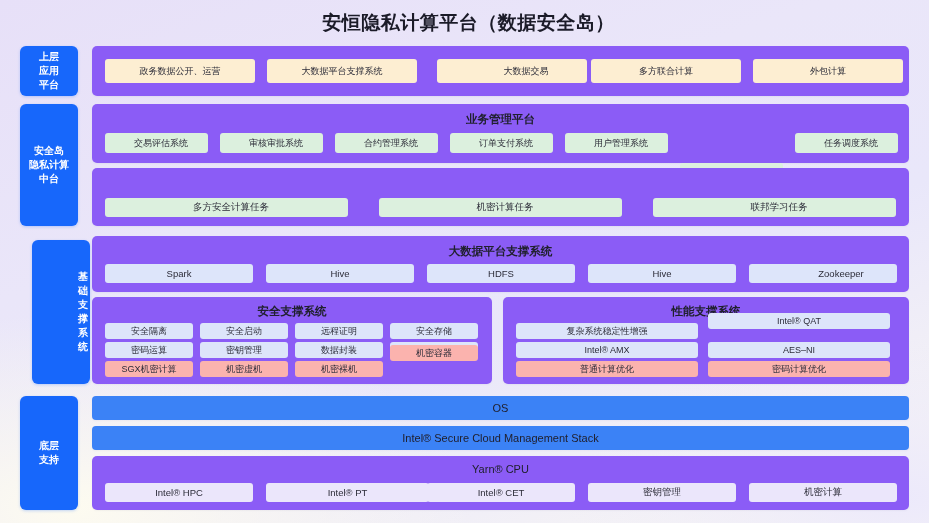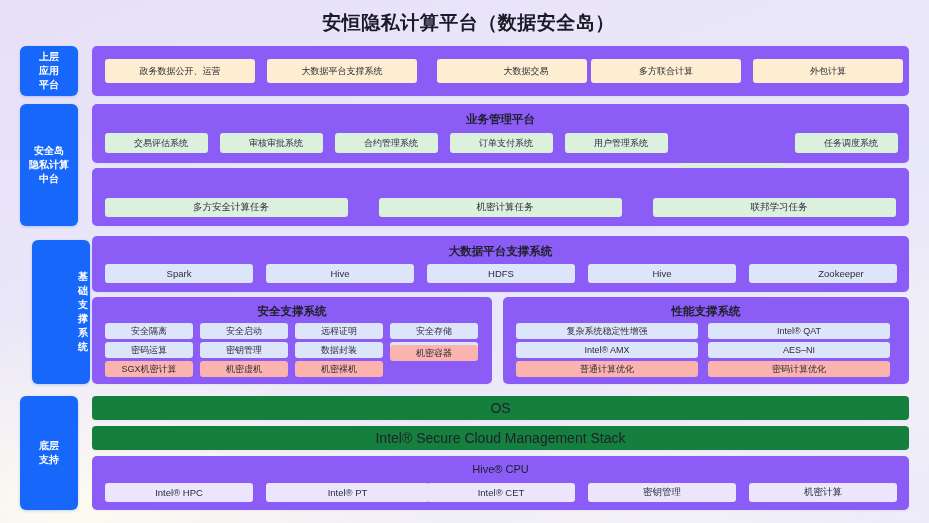--- a/index.html
+++ b/index.html
@@ -68,24 +68,24 @@
   .row-label {
     position: absolute;
     text-align: center;
     font-size: 11.5px;
     font-weight: bold;
     color: #20202e;
     width: 100%;
   }
   .plain-band {
     position: absolute;
-    background: #15803d;
+    background: #3b82f6;
     border-radius: 4px;
     display: flex; align-items: center; justify-content: center;
-    font-size: 14px; color: #20202e;
+    font-size: 11px; color: #20202e;
     box-shadow: 0 1px 2px rgba(80,80,130,.05);
   }
 </style>
 </head>
 <body>
 
 <div id="canvas">
 
   <div class="title">安恒隐私计算平台（数据安全岛）</div>
 
@@ -157,32 +157,32 @@
 
     <div class="chip red" style="left:13px;  top:64px; width:88px; height:16px;">SGX机密计算</div>
     <div class="chip red" style="left:108px; top:64px; width:88px; height:16px;">机密虚机</div>
     <div class="chip red" style="left:203px; top:64px; width:88px; height:16px;">机密裸机</div>
     <div class="chip red" style="left:298px; top:48px; width:88px; height:16px;">机密容器</div>
   </div>
 
   <div class="panel" style="left:503px; top:297px; width:406px; height:87px;">
     <div class="row-label" style="top:7px;">性能支撑系统</div>
     <div class="chip blue" style="left:13px;  top:26px; width:182px; height:16px;">复杂系统稳定性增强</div>
-    <div class="chip blue" style="left:205px; top:26px; width:182px; height:16px;">Intel® QAT</div>
+    <div class="chip blue" style="left:205px; top:16px; width:182px; height:16px;">Intel® QAT</div>
     <div class="chip blue" style="left:13px;  top:45px; width:182px; height:16px;">Intel® AMX</div>
     <div class="chip blue" style="left:205px; top:45px; width:182px; height:16px;">AES–NI</div>
     <div class="chip red" style="left:13px;  top:64px; width:182px; height:16px;">普通计算优化</div>
     <div class="chip red" style="left:205px; top:64px; width:182px; height:16px;">密码计算优化</div>
   </div>
 
   <div class="plain-band" style="left:92px; top:396px; width:817px; height:24px;">OS</div>
   <div class="plain-band" style="left:92px; top:426px; width:817px; height:24px;">Intel® Secure Cloud Management Stack</div>
 
   <div class="panel" style="left:92px; top:456px; width:817px; height:54px;">
-    <div class="row-label" style="top:7px; font-weight:normal; font-size:11px;">Hive® CPU</div>
+    <div class="row-label" style="top:7px; font-weight:normal; font-size:11px;">Yarn® CPU</div>
     <div class="chip violet lg" style="left:13px;  top:27px; width:148px; height:19px;">Intel® HPC</div>
     <div class="chip violet lg" style="left:174px; top:27px; width:163px; height:19px;">Intel® PT</div>
     <div class="chip violet lg" style="left:335px; top:27px; width:148px; height:19px;">Intel® CET</div>
     <div class="chip violet lg" style="left:496px; top:27px; width:148px; height:19px;">密钥管理</div>
     <div class="chip violet lg" style="left:657px; top:27px; width:148px; height:19px;">机密计算</div>
   </div>
 
 </div>
 
 </body></html>

